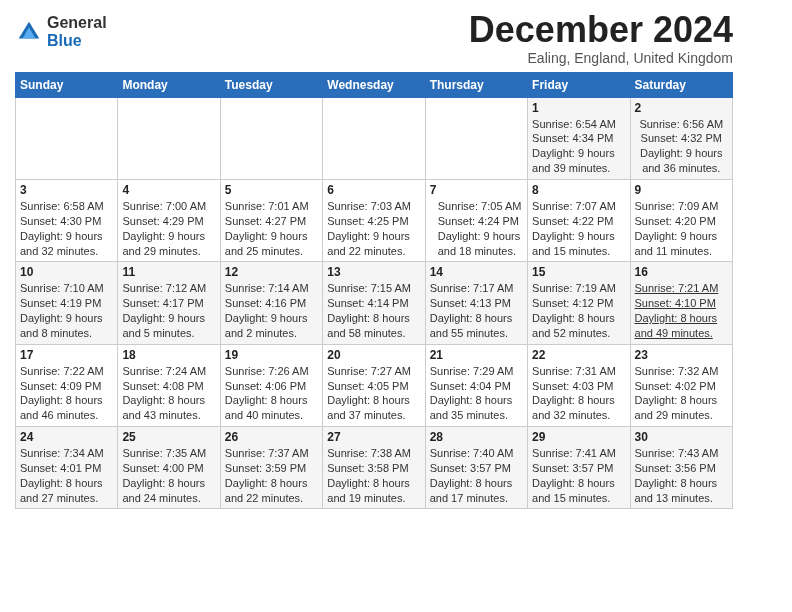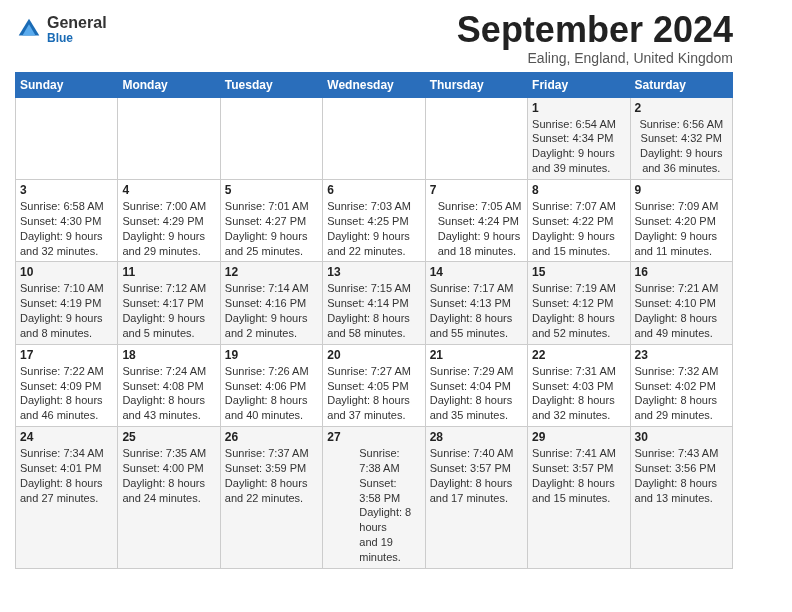--- a/index.html
+++ b/index.html
@@ -29,21 +29,21 @@
       display: flex;
       flex-direction: column;
       line-height: 1.1;
     }
     .logo-general {
       font-size: 16px;
       font-weight: bold;
       color: #333;
     }
     .logo-blue {
-      font-size: 12px;
+      font-size: 16px;
       font-weight: bold;
       color: #1a6bb5;
     }
     .logo-icon {
       width: 28px;
       height: 28px;
       margin-right: 4px;
     }
     .title-section {
       text-align: right;
@@ -112,21 +112,21 @@
       <svg class="logo-icon" viewBox="0 0 30 30">
         <polygon points="15,4 26,22 4,22" fill="#1a6bb5"></polygon>
         <polygon points="15,10 22,22 8,22" fill="#5aabee"></polygon>
       </svg>
       <div class="logo-text">
         <span class="logo-general">General</span>
         <span class="logo-blue">Blue</span>
       </div>
     </div>
     <div class="title-section">
-      <div class="month-title">September 2024</div>
+      <div class="month-title">December 2024</div>
       <div class="location">Ealing, England, United Kingdom</div>
     </div>
   </div>
 
   <table>
     <thead>
       <tr>
         <th>Sunday</th>
         <th>Monday</th>
         <th>Tuesday</th>
@@ -247,21 +247,21 @@
           </td>
           <td>
             <span class="day-number">15</span>
             <div class="day-info" style="white-space: pre-line;">Sunrise: 7:19 AM
 Sunset: 4:12 PM
 Daylight: 8 hours
 and 52 minutes.</div>
           </td>
           <td>
             <span class="day-number">16</span>
-            <div class="day-info" style="white-space: pre-line;">Sunrise: 7:21 AM
+            <div class="day-info" style="white-space: pre-line; text-decoration: underline;">Sunrise: 7:21 AM
 Sunset: 4:10 PM
 Daylight: 8 hours
 and 49 minutes.</div>
           </td>
         </tr>
         <tr>
           <td>
             <span class="day-number">17</span>
             <div class="day-info" style="white-space: pre-line;">Sunrise: 7:22 AM
 Sunset: 4:09 PM
@@ -328,21 +328,21 @@
           </td>
           <td>
             <span class="day-number">26</span>
             <div class="day-info" style="white-space: pre-line;">Sunrise: 7:37 AM
 Sunset: 3:59 PM
 Daylight: 8 hours
 and 22 minutes.</div>
           </td>
           <td>
             <span class="day-number">27</span>
-            <div class="day-info" style="white-space: pre-line; margin-left: 32px;">Sunrise: 7:38 AM
+            <div class="day-info" style="white-space: pre-line;">Sunrise: 7:38 AM
 Sunset: 3:58 PM
 Daylight: 8 hours
 and 19 minutes.</div>
           </td>
           <td>
             <span class="day-number">28</span>
             <div class="day-info" style="white-space: pre-line;">Sunrise: 7:40 AM
 Sunset: 3:57 PM
 Daylight: 8 hours
 and 17 minutes.</div>

